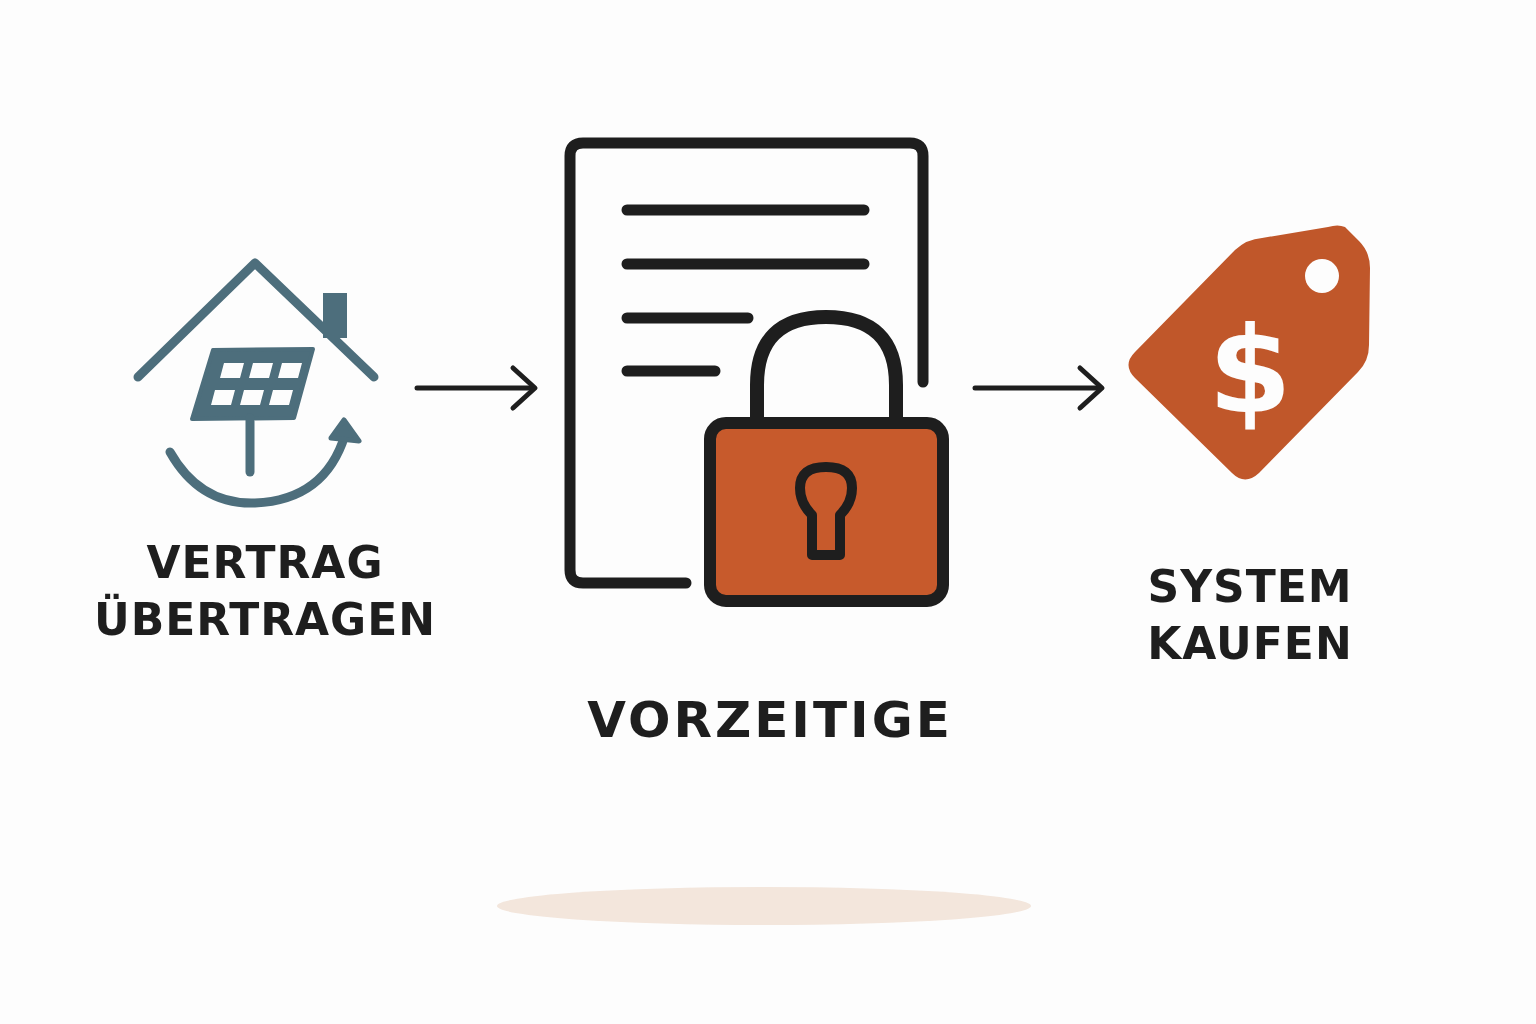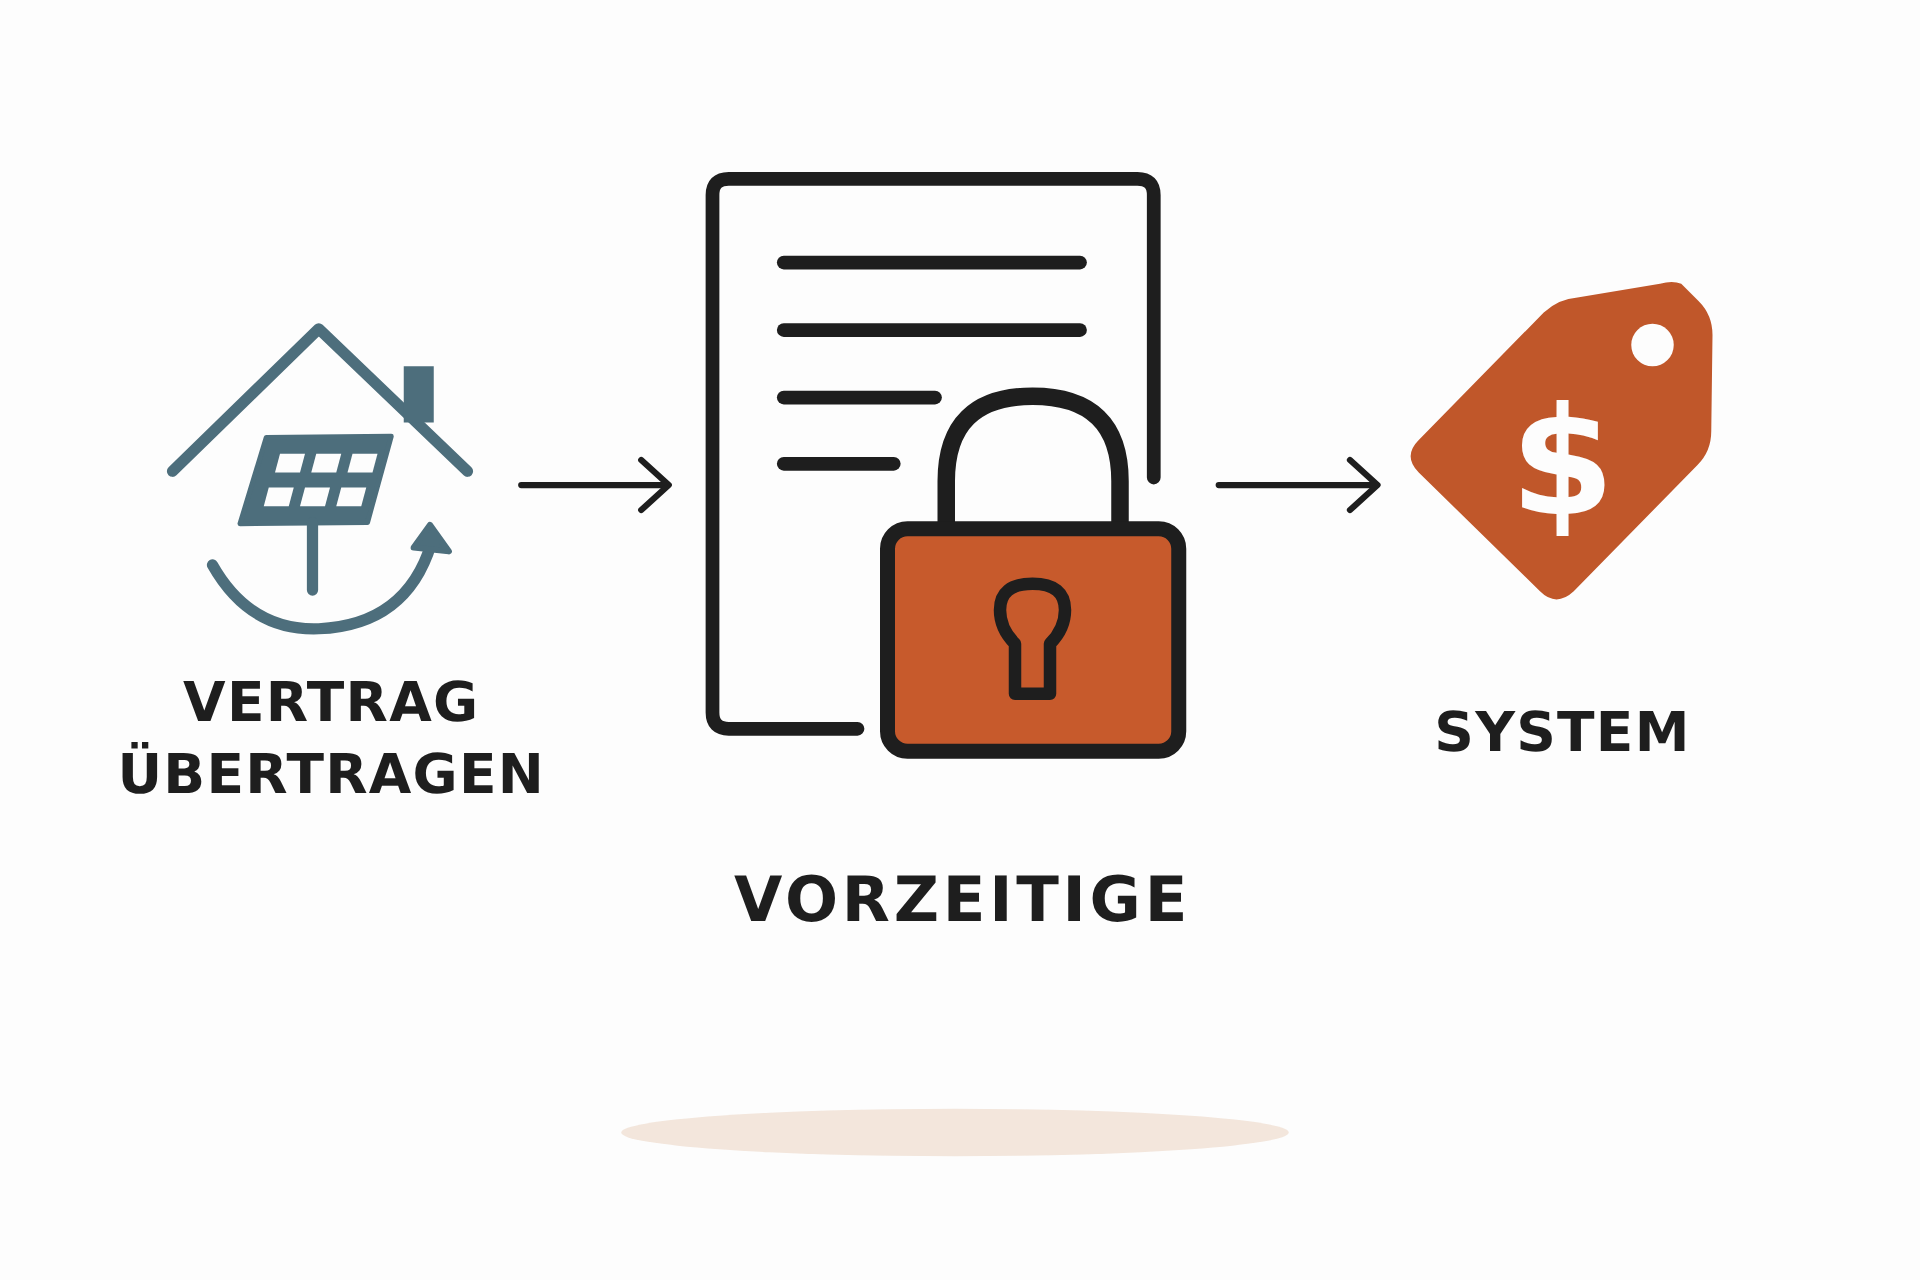--- a/index.html
+++ b/index.html
@@ -63,13 +63,14 @@
   <div>VERTRAG</div>
   <div>ÜBERTRAGEN</div>
 </div>
 
 <div class="label title" style="left:460px;top:690px;width:620px;">
   <div>VORZEITIGE</div>
 </div>
 
 <div class="label side-label" style="left:1100px;top:558px;width:300px;">
   <div>SYSTEM</div>
+  <div>KAUFEN</div>
 </div>
 
 </body></html>

